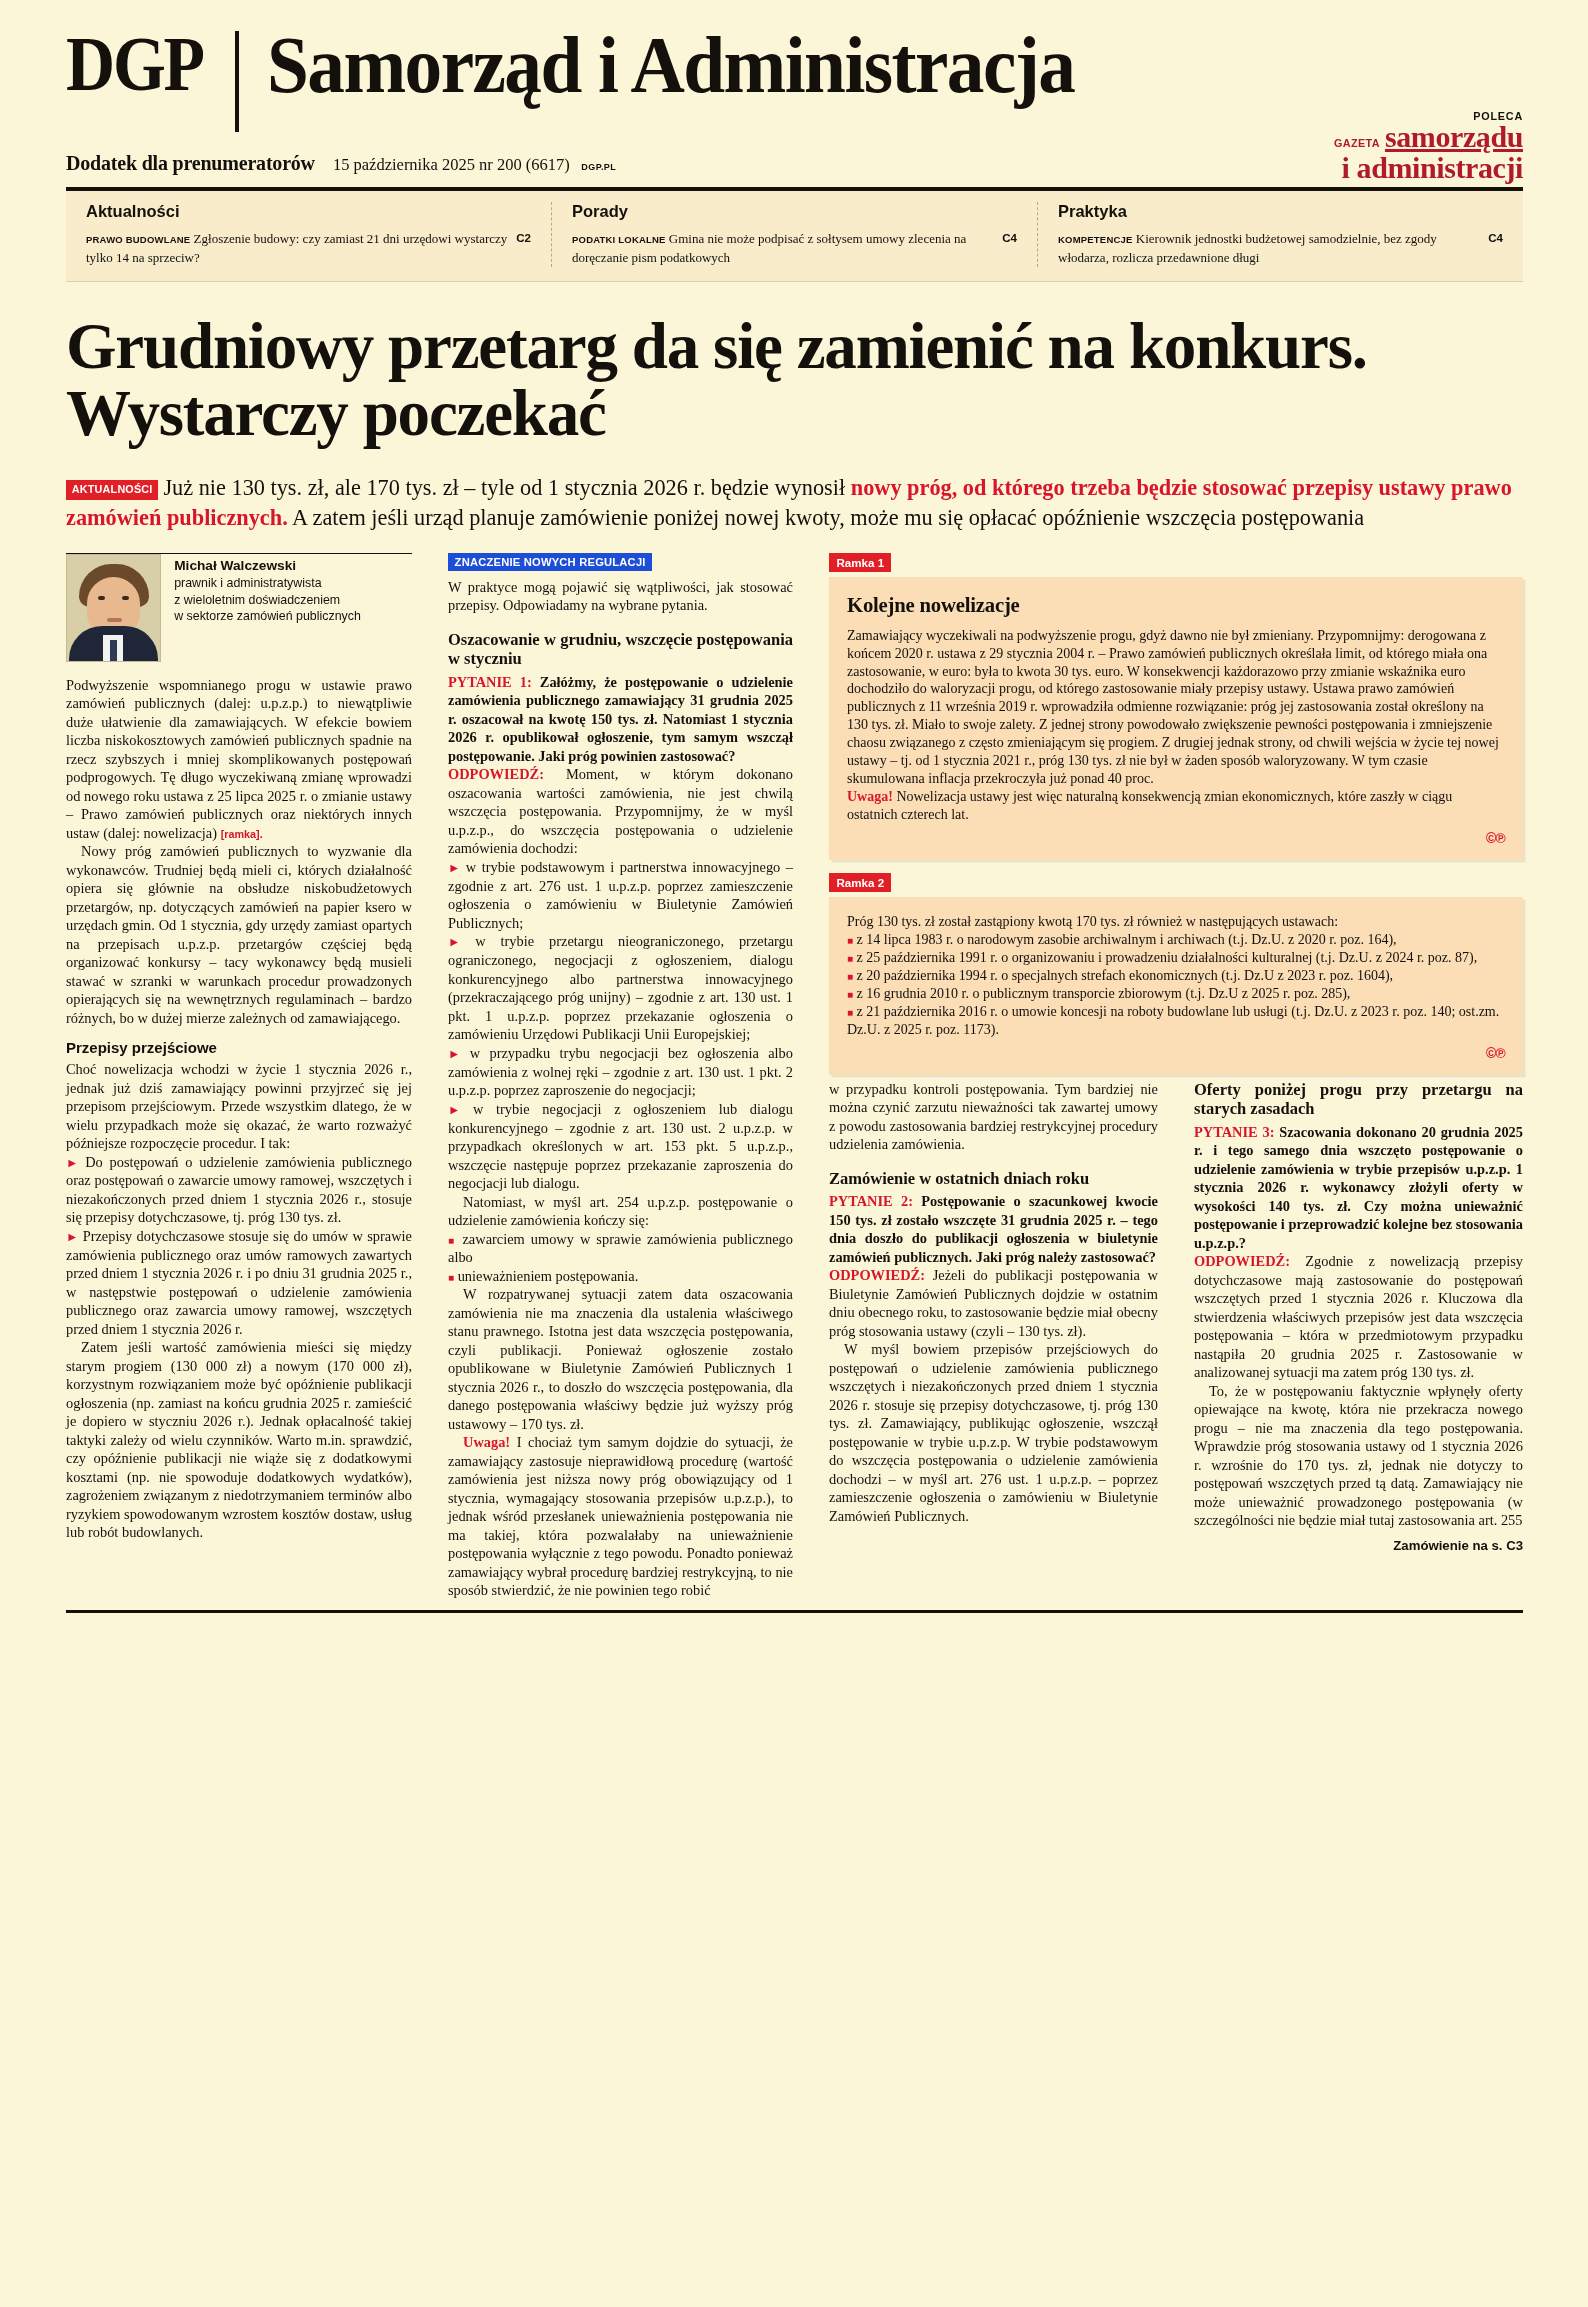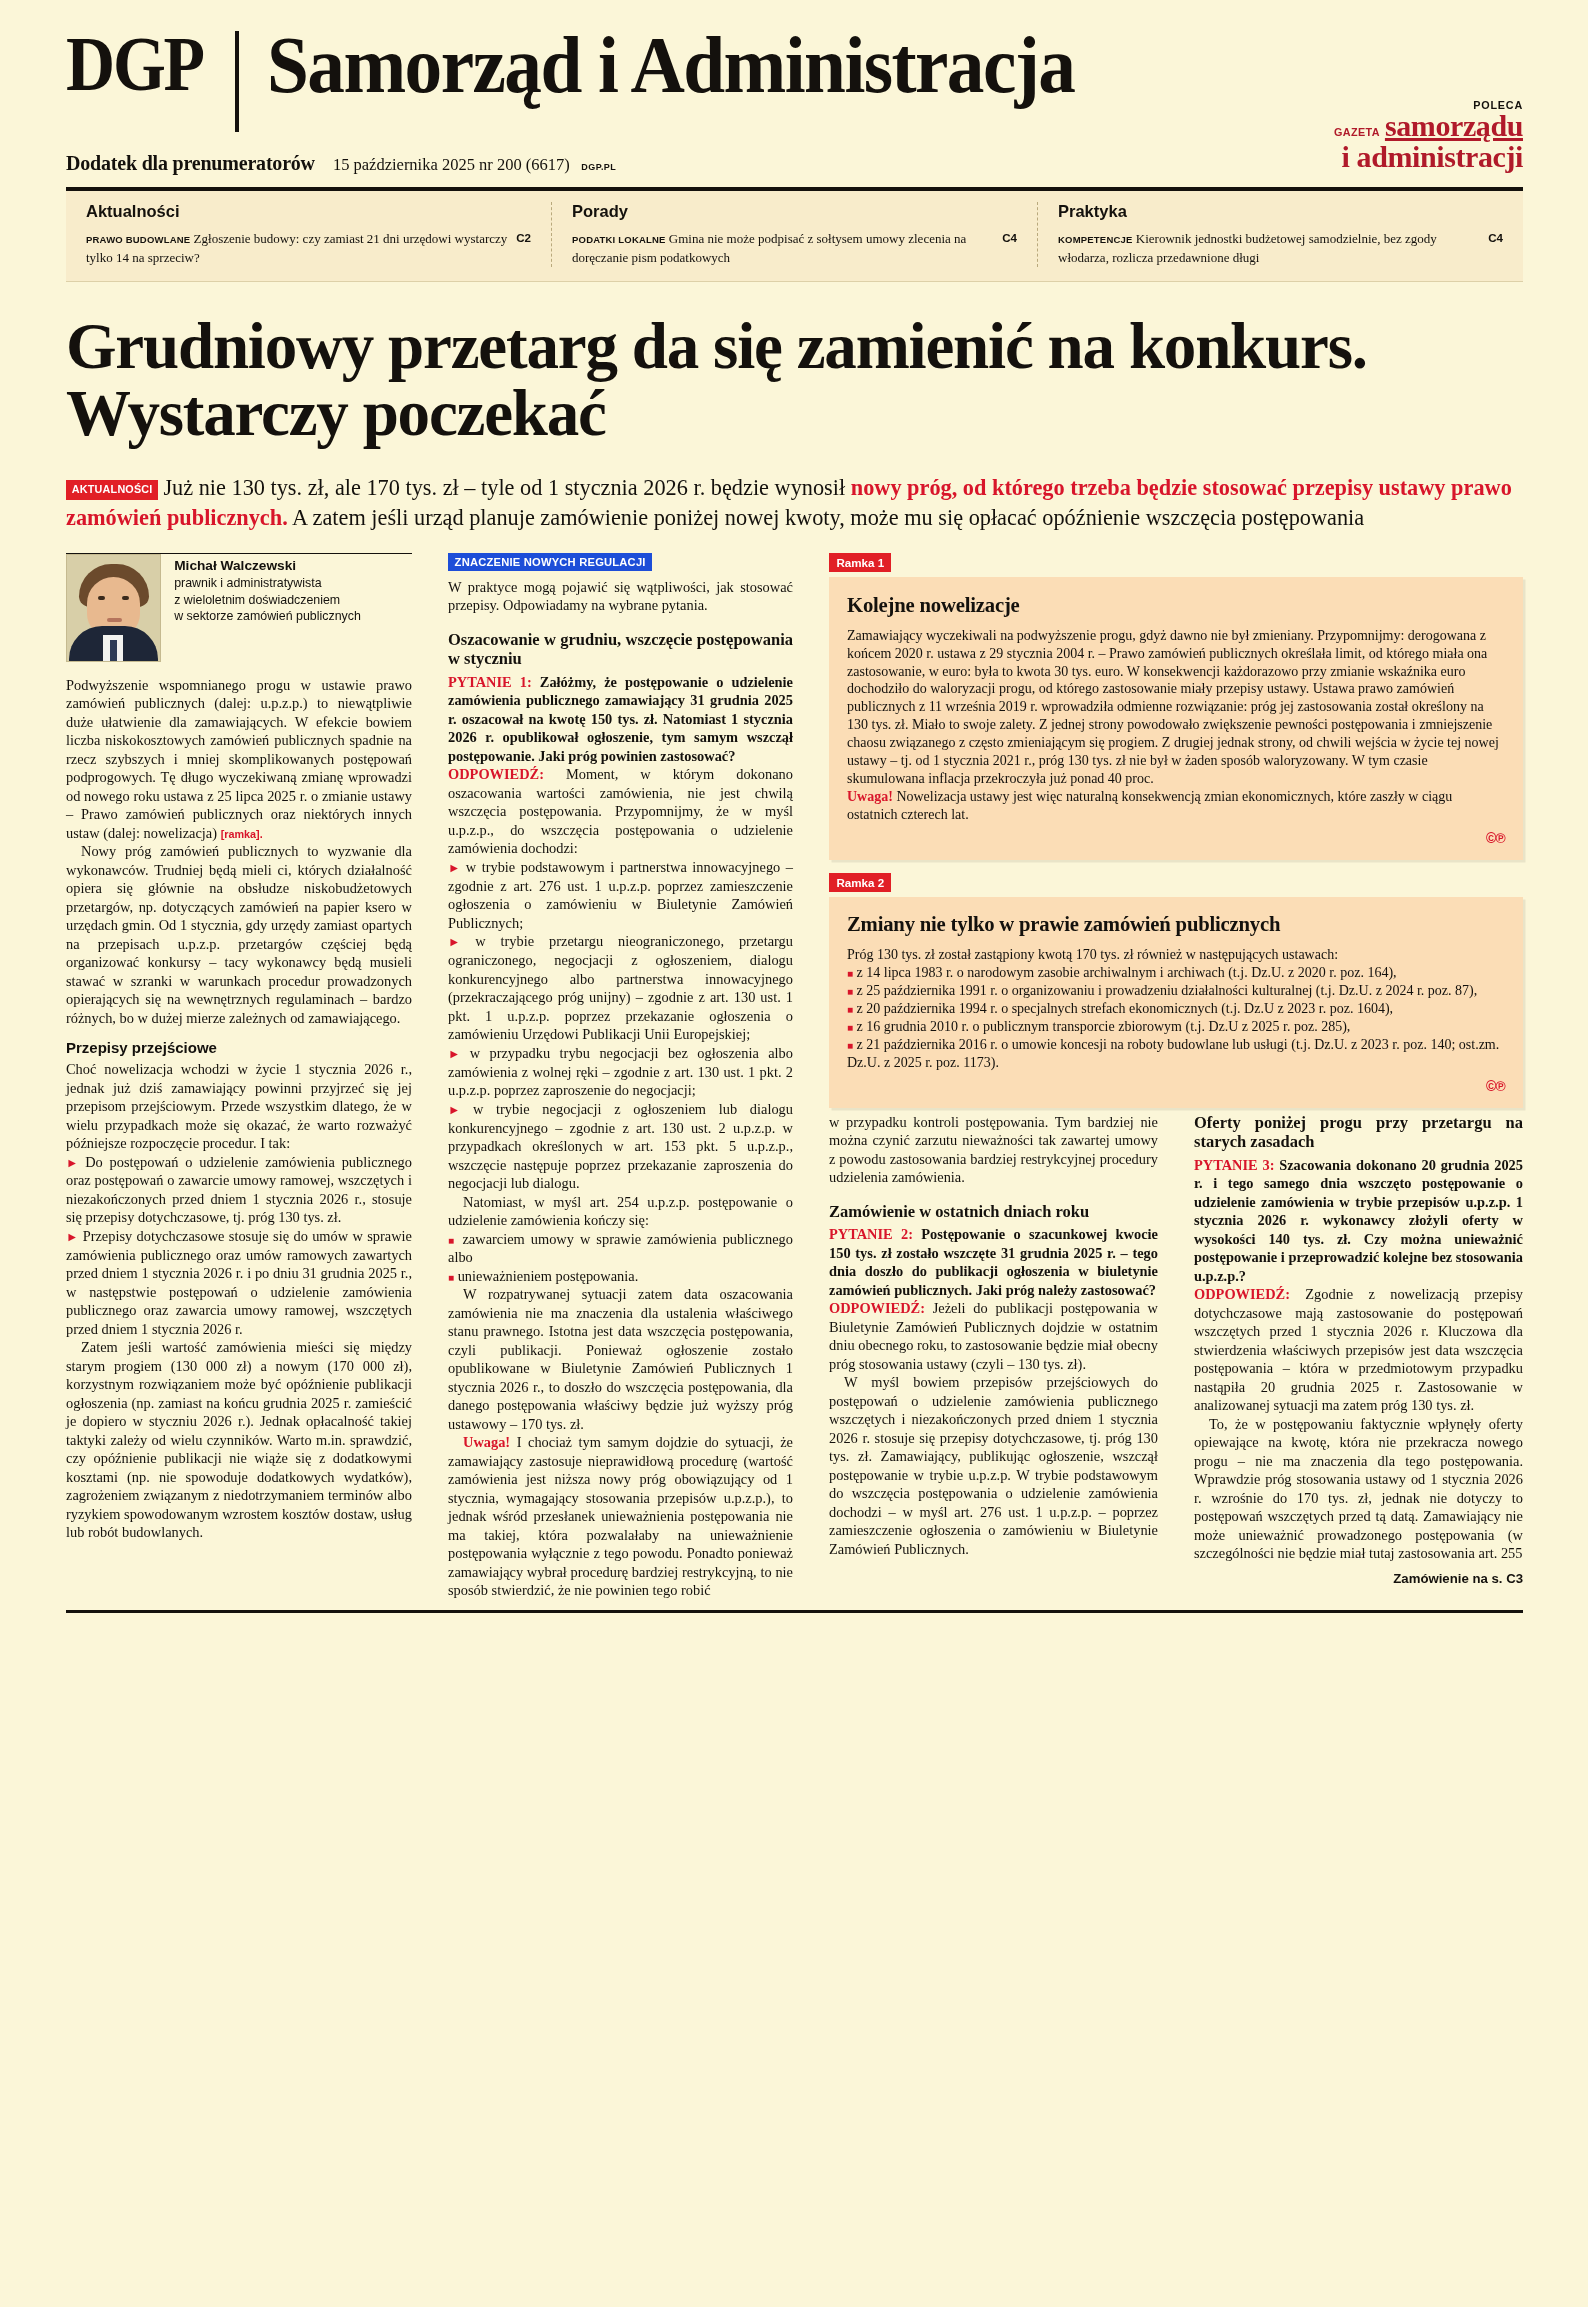--- a/index.html
+++ b/index.html
@@ -24,21 +24,21 @@
   .mast-sep{width:3.3px;background:#14110d;height:101px;margin:3.3px 28px 0 10px;}
   .mast-title{
     font-family:"Liberation Serif", serif;
     font-weight:bold;font-size:81px;line-height:1;
     letter-spacing:-1.7px;
     transform:scaleX(.93);transform-origin:left top;
     white-space:nowrap;
     margin-top:-3.3px;
   }
 
-  .promo{position:absolute;right:0;top:99px;text-align:right;}
+  .promo{position:absolute;right:0;top:110px;text-align:right;}
   .promo-poleca{font-family:"Liberation Sans",sans-serif;font-weight:bold;font-size:10.8px;letter-spacing:0.8px;}
   .promo-line{display:flex;align-items:baseline;justify-content:flex-end;}
   .promo-gazeta{font-family:"Liberation Sans",sans-serif;font-weight:bold;font-size:10.8px;color:#b01a2a;letter-spacing:0.4px;margin-right:5px;}
   .promo-big{font-family:"Liberation Serif",serif;font-weight:bold;font-size:30px;color:#b01a2a;line-height:1.02;letter-spacing:-0.4px;text-decoration:underline;}
   .promo-big2{font-family:"Liberation Serif",serif;font-weight:bold;font-size:30px;color:#b01a2a;line-height:1.02;letter-spacing:-0.4px;text-align:right;}
 
   .subline{display:flex;align-items:baseline;margin-top:20px;}
   .sub-main{font-family:"Liberation Serif",serif;font-weight:bold;font-size:20px;letter-spacing:-0.2px;}
   .sub-date{font-family:"Liberation Serif",serif;font-size:16.5px;margin-left:18px;}
   .sub-dgppl{font-family:"Liberation Sans",sans-serif;font-weight:bold;font-size:9px;margin-left:11.6px;letter-spacing:0.4px;}
@@ -281,21 +281,20 @@
             <p>Zamawiający wyczekiwali na podwyższenie progu, gdyż dawno nie był zmieniany. Przypomnijmy: derogowana z końcem 2020 r. ustawa z 29 stycznia 2004 r. – Prawo zamówień publicznych określała limit, od którego miała ona zastosowanie, w euro: była to kwota 30 tys. euro. W konsekwencji każdorazowo przy zmianie wskaźnika euro dochodziło do waloryzacji progu, od którego zastosowanie miały przepisy ustawy. Ustawa prawo zamówień publicznych z 11 września 2019 r. wprowadziła odmienne rozwiązanie: próg jej zastosowania został określony na 130 tys. zł. Miało to swoje zalety. Z jednej strony powodowało zwiększenie pewności postępowania i zmniejszenie chaosu związanego z często zmieniającym się progiem. Z drugiej jednak strony, od chwili wejścia w życie tej nowej ustawy – tj. od 1 stycznia 2021 r., próg 130 tys. zł nie był w żaden sposób waloryzowany. W tym czasie skumulowana inflacja przekroczyła już ponad 40 proc.</p>
             <p><span class="uwaga">Uwaga!</span><span> Nowelizacja ustawy jest więc naturalną konsekwencją zmian ekonomicznych, które zaszły w ciągu ostatnich czterech lat.</span></p>
             <div class="cp">©℗</div>
           </div>
         </div>
       </div>
 
       <div style="margin-top:13.2px;">
         <div class="ramka-tag">Ramka 2</div>
         <div class="ramka-box">
-          <div class="ramka-title">Zmiany nie tylko w prawie zamówień publicznych</div>
           <div class="ramka-body">
             <p>Próg 130 tys. zł został zastąpiony kwotą 170 tys. zł również w następujących ustawach:</p>
             <p><span class="sq">■</span> <span>z 14 lipca 1983 r. o narodowym zasobie archiwalnym i archiwach (t.j. Dz.U. z 2020 r. poz. 164),</span></p>
             <p><span class="sq">■</span> <span>z 25 października 1991 r. o organizowaniu i prowadzeniu działalności kulturalnej (t.j. Dz.U. z 2024 r. poz. 87),</span></p>
             <p><span class="sq">■</span> <span>z 20 października 1994 r. o specjalnych strefach ekonomicznych (t.j. Dz.U z 2023 r. poz. 1604),</span></p>
             <p><span class="sq">■</span> <span>z 16 grudnia 2010 r. o publicznym transporcie zbiorowym (t.j. Dz.U z 2025 r. poz. 285),</span></p>
             <p><span class="sq">■</span> <span>z 21 października 2016 r. o umowie koncesji na roboty budowlane lub usługi (t.j. Dz.U. z 2023 r. poz. 140; ost.zm. Dz.U. z 2025 r. poz. 1173).</span></p>
             <div class="cp">©℗</div>
           </div>
         </div>

